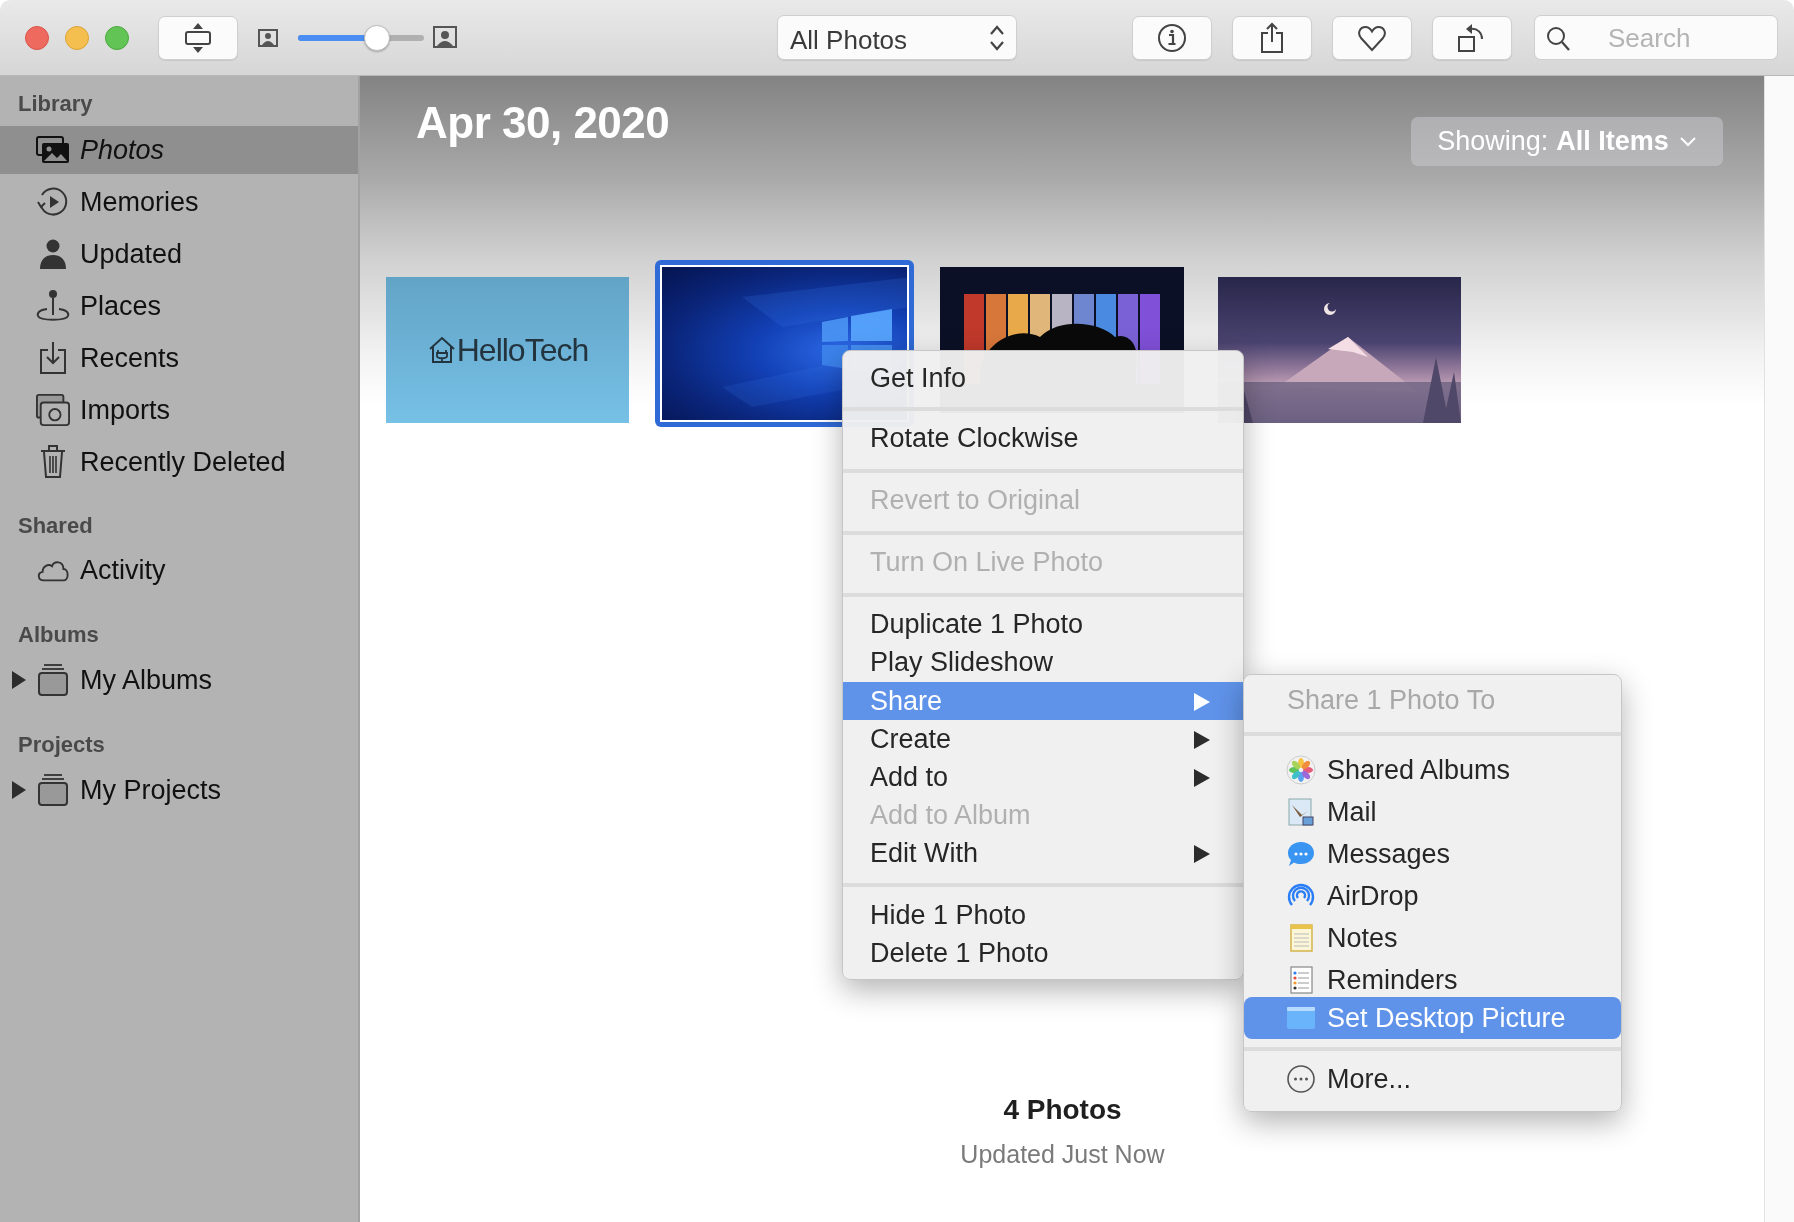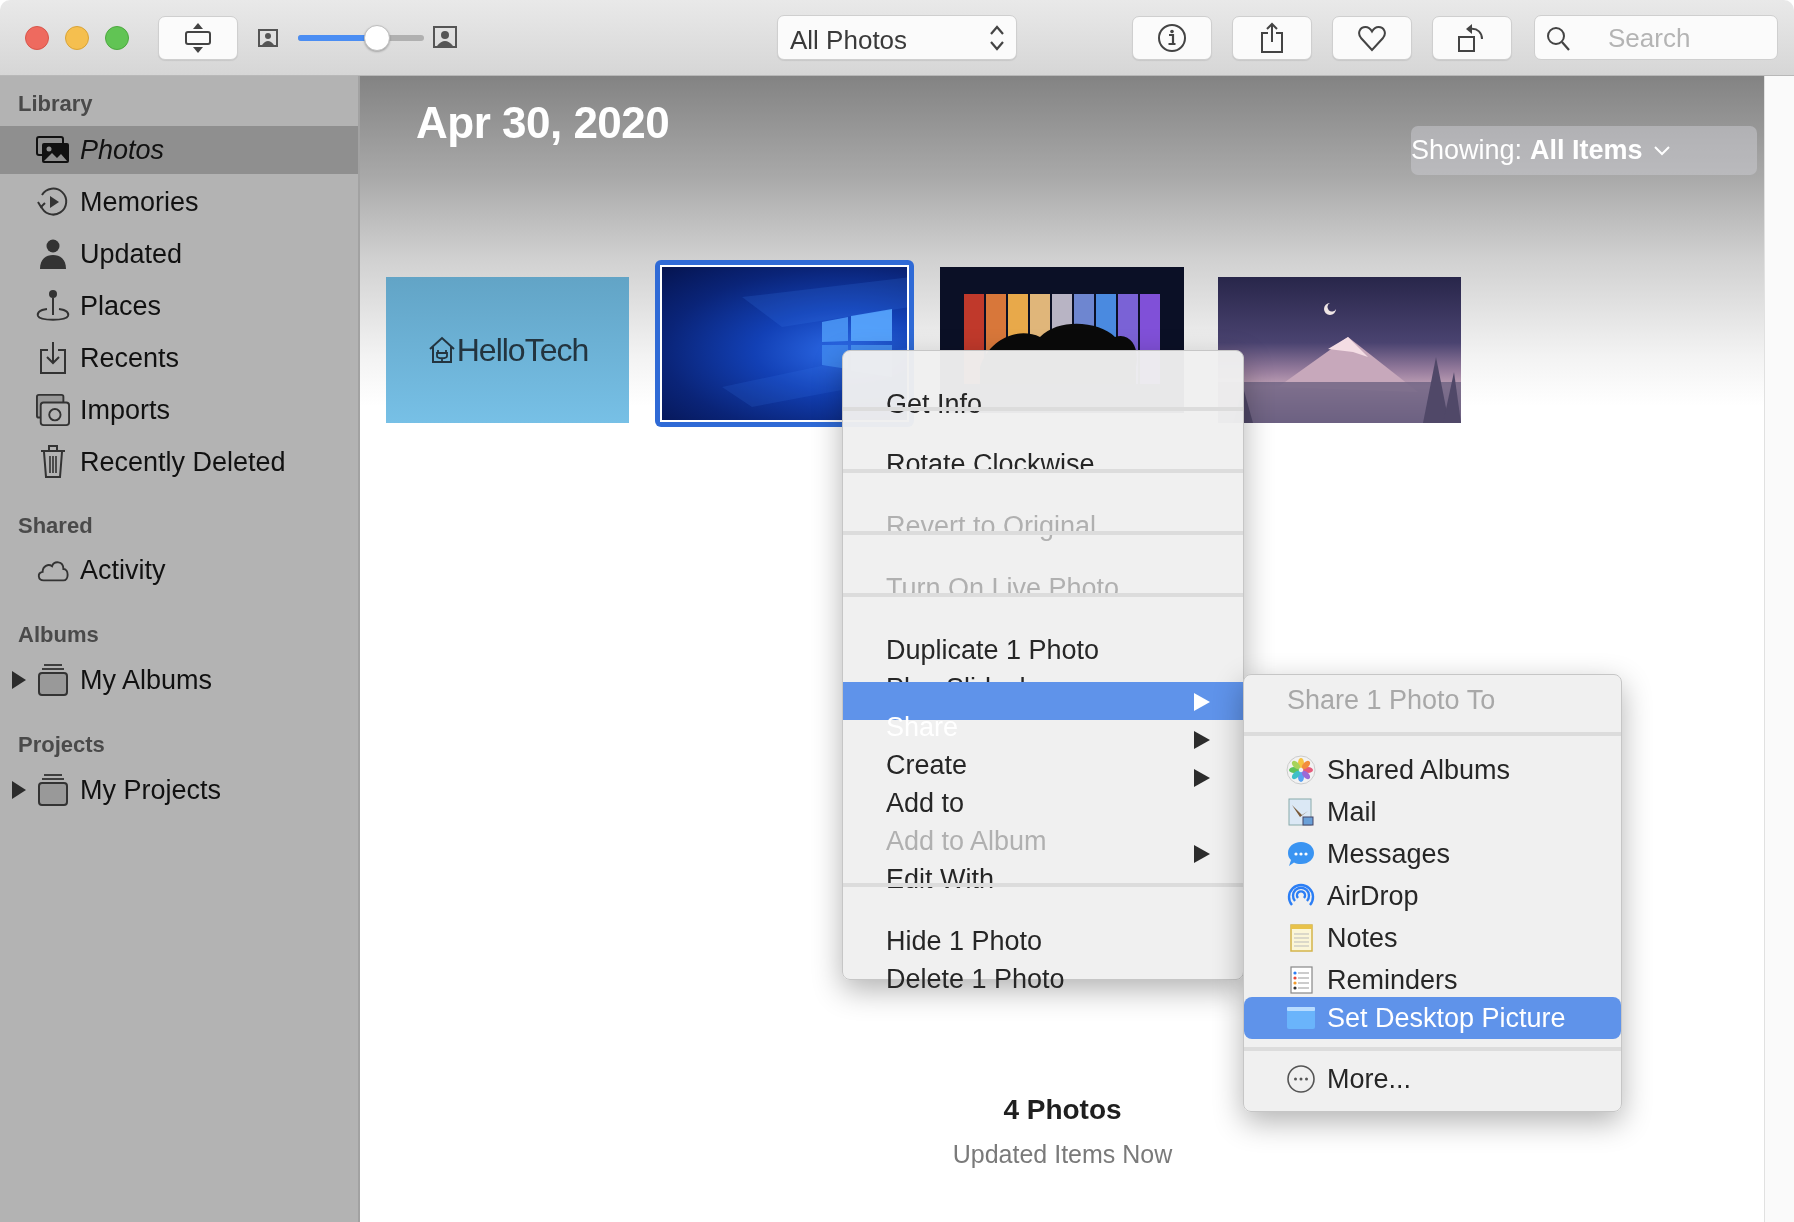--- a/index.html
+++ b/index.html
@@ -38,42 +38,42 @@
   .side-item { position: absolute; left: 0; width: 358px; height: 48px; display: flex; align-items: center; }
   .side-item.selected { background: #8f8f8f; }
   .side-item .icon { position: absolute; left: 36px; top: 8px; width: 34px; height: 32px; display: flex; align-items: center; justify-content: center; }
   .side-item .label { position: absolute; left: 80px; font-size: 27px; color: #111; }
   .disclosure { position: absolute; left: 12px; top: 15px; width: 0; height: 0; border-top: 9px solid transparent; border-bottom: 9px solid transparent; border-left: 14px solid #2c2c2c; }
 
   
   .main { position: absolute; left: 360px; top: 76px; width: 1404px; height: 1146px; background: #fff; }
   .header-grad { position: absolute; left: 0; top: 0; width: 1404px; height: 330px; background: linear-gradient(#838383 0%, #a8a8a8 30%, #d0d0d0 55%, #f3f3f3 85%, #ffffff 100%); }
   .date-title { position: absolute; left: 56px; top: 22px; font-size: 44px; font-weight: bold; color: #fff; letter-spacing: -0.5px; }
-  .showing-btn { position: absolute; left: 1051px; top: 50px; width: 346px; height: 49px; background: rgba(200,200,205,0.55); border-radius: 7px; display: flex; align-items: center; color: #fff; font-size: 27px; }
+  .showing-btn { position: absolute; left: 1051px; top: 41px; width: 312px; height: 49px; background: rgba(200,200,205,0.55); border-radius: 7px; display: flex; align-items: center; justify-content: center; color: #fff; font-size: 27px; }
   .showing-btn .lbl { margin-right: 8px; }
   .showing-btn .val { font-weight: bold; }
   .showing-btn svg { margin-left: 10px; }
 
   .scroll-gutter { position: absolute; left: 1764px; top: 76px; width: 30px; height: 1146px; background: #fafafa; border-left: 1px solid #e1e1e1; }
 
   .thumb { position: absolute; overflow: hidden; }
   .thumb1 { left: 386px; top: 277px; width: 243px; height: 146px; background: linear-gradient(#62a4c6, #77c0e6); display: flex; align-items: center; justify-content: center; }
   .thumb1 .brand { font-size: 32px; color: #23343f; letter-spacing: -1px; display: flex; align-items: center; }
   .thumb2-sel { left: 655px; top: 260px; width: 259px; height: 167px; background: #2f6ad6; border-radius: 6px; padding: 5px; }
   .thumb2 { width: 249px; height: 157px; border: 2px solid #fff; background: radial-gradient(ellipse at 75% 55%, #2d6be8 0%, #1240b5 35%, #0a2478 70%, #051450 100%); position: relative; overflow: hidden; }
   .thumb3 { left: 940px; top: 267px; width: 244px; height: 146px; background: #0b1026; }
   .thumb4 { left: 1218px; top: 277px; width: 243px; height: 146px; background: linear-gradient(#28264a 0%, #4a4370 45%, #9a7f9f 65%, #c0a2b6 75%, #6a5f80 100%); }
 
   .footer-count { position: absolute; left: 900px; top: 1094px; width: 325px; text-align: center; font-size: 28px; font-weight: bold; color: #1f1f1f; }
   .footer-status { position: absolute; left: 900px; top: 1140px; width: 325px; text-align: center; font-size: 25px; color: #7a7a7a; }
 
   
   .menu { position: absolute; left: 842px; top: 350px; width: 402px; height: 630px; background: rgba(240,240,240,0.97); border: 1px solid #c6c6c6; border-radius: 8px; box-shadow: 0 10px 30px rgba(0,0,0,0.3); }
   .menu-item { position: absolute; left: 0; width: 400px; height: 38px; font-size: 27px; color: #262626; }
-  .menu-item .mlabel { position: absolute; left: 43px; top: 4px; margin-top: 26px; }
+  .menu-item .mlabel { position: absolute; left: 27px; top: 4px; }
   .menu-item.disabled { color: #b0b0b0; }
   .menu-item.hl { background: #5f93ea; color: #fff; }
   .menu-item .arrow { position: absolute; right: 33px; top: 11px; width: 0; height: 0; border-top: 9px solid transparent; border-bottom: 9px solid transparent; border-left: 16px solid #2c2c2c; }
   .menu-item.hl .arrow { border-left-color: #fff; }
   .sep { position: absolute; left: 0; width: 400px; height: 4px; background: #dcdcdc; }
 
   .submenu { position: absolute; left: 1243px; top: 674px; width: 379px; height: 438px; background: rgba(240,240,240,0.98); border: 1px solid #c6c6c6; border-radius: 8px; box-shadow: 0 10px 30px rgba(0,0,0,0.3); }
   .sub-item { position: absolute; left: 0; width: 377px; height: 42px; font-size: 27px; color: #262626; }
   .sub-item .slabel { position: absolute; left: 83px; top: 6px; }
   .sub-item .sicon { position: absolute; left: 42px; top: 6px; width: 30px; height: 30px; }
@@ -328,21 +328,21 @@
       <polygon points="60,110 130,60 200,115" fill="#c7a8bb"></polygon>
       <polygon points="110,72 130,60 150,80 135,75" fill="#f4dde4"></polygon>
       <rect x="0" y="105" width="243" height="41" fill="#6d6282" opacity="0.8"></rect>
       <polygon points="205,146 218,80 231,146" fill="#504868"></polygon>
       <polygon points="225,146 236,95 243,146" fill="#504868"></polygon>
       <polygon points="15,146 25,110 35,146" fill="#504868"></polygon>
     </svg>
   </div>
 
   <div class="footer-count">4 Photos</div>
-  <div class="footer-status">Updated Items Now</div>
+  <div class="footer-status">Updated Just Now</div>
 
   <div class="menu">
     <div class="menu-item" style="top:4px;height:50px;">
         <span class="mlabel" style="top:8px;">Get Info</span>
       </div>
     <div class="sep" style="top:56px;"></div>
     <div class="menu-item" style="top:62px;height:54px;">
         <span class="mlabel" style="top:10px;">Rotate Clockwise</span>
       </div>
     <div class="sep" style="top:118px;"></div>

